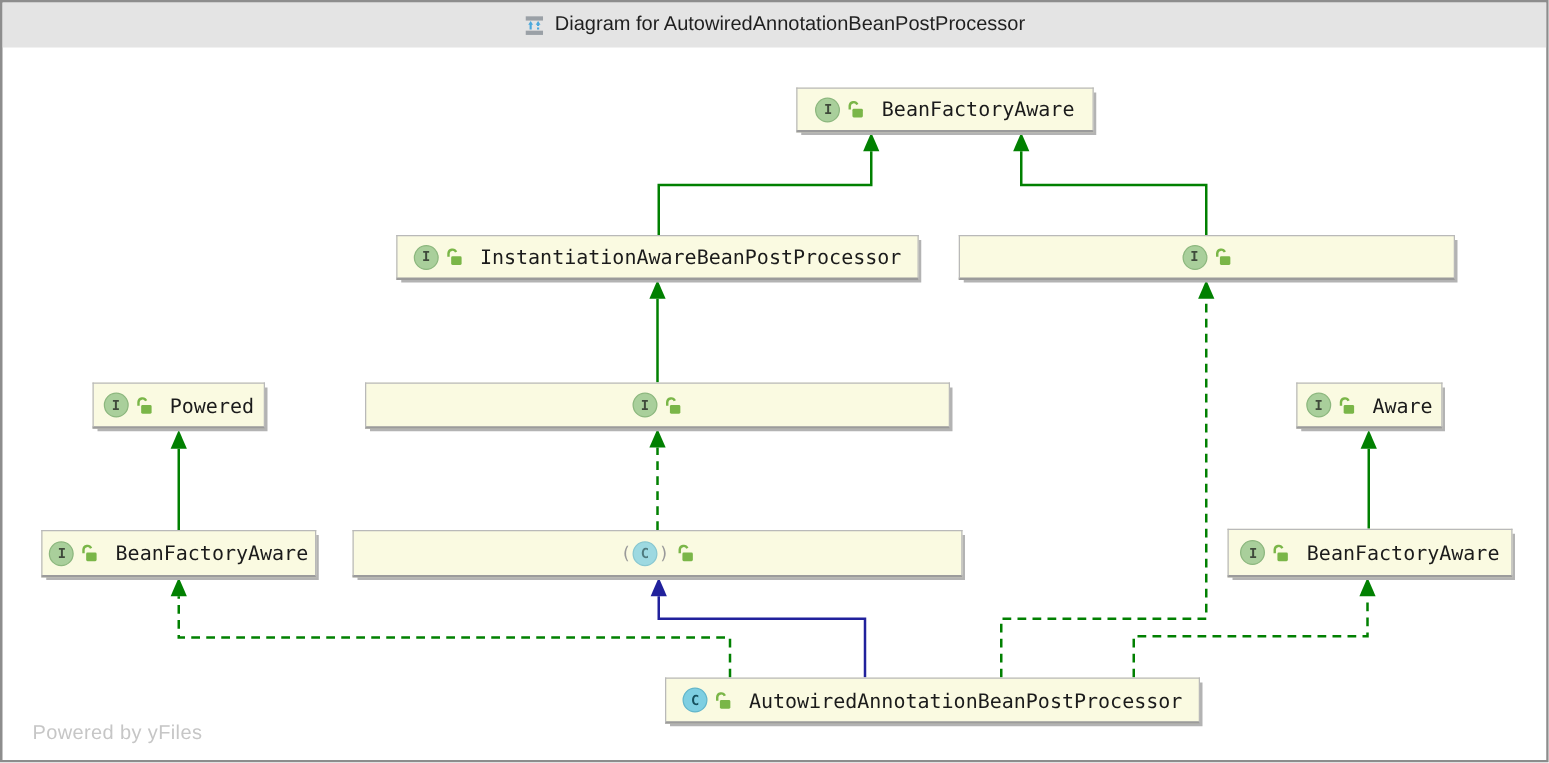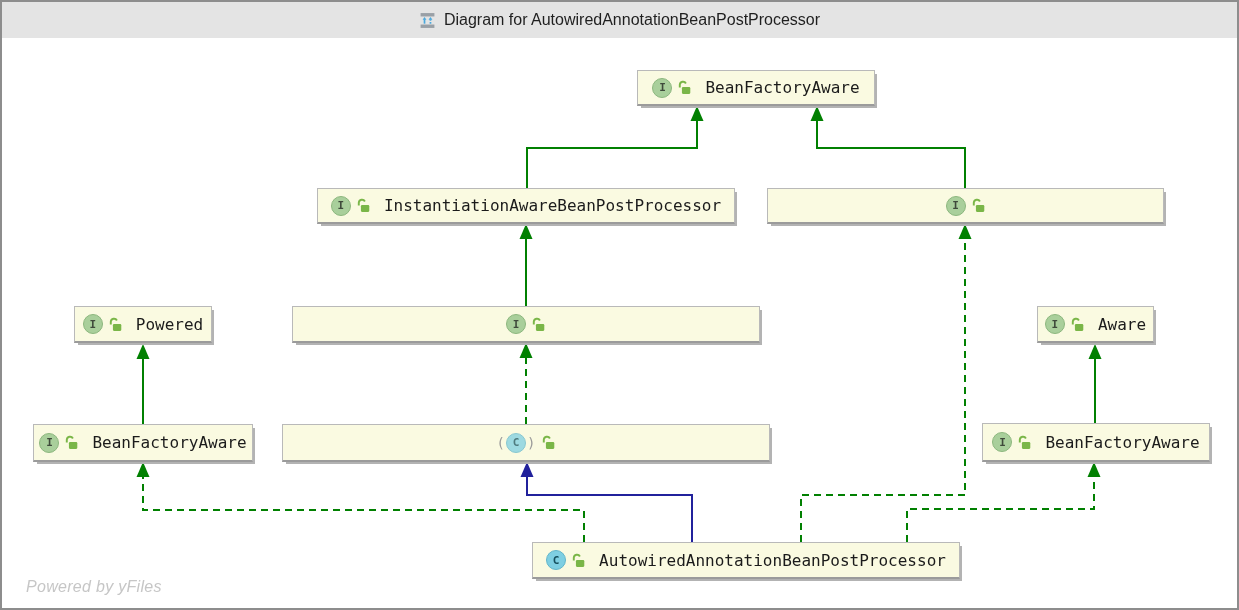--- a/index.html
+++ b/index.html
@@ -49,21 +49,21 @@
     flex:0 0 auto;
   }
   .ico.iface{background:#a9cf9b;border:1px solid #8cb77e;color:#3f4a3b;}
   .ico.cls{background:#7ecfe2;border:1px solid #62b6cb;color:#16505e;}
   .ico-wrap{display:inline-flex;align-items:center;}
   .paren{color:#9a9a9a;font-size:14px;font-family:"DejaVu Sans Mono",monospace;margin:0 1px;}
   .lock{width:15px;height:15px;margin-left:5px;flex:0 0 auto;}
   .lbl{margin-left:13px;}
   .watermark{
     position:absolute;left:24px;top:540px;
-    font-size:16px;color:#c6c6c6;letter-spacing:0.3px;font-style:italic;
+    font-size:16px;color:#c6c6c6;letter-spacing:0.3px;
   }
 </style>
 </head>
 <body>
 
 <div class="window">
 
   <div class="titlebar">
     <span class="ticon">
       <svg viewBox="0 0 16 16" width="17" height="17">

